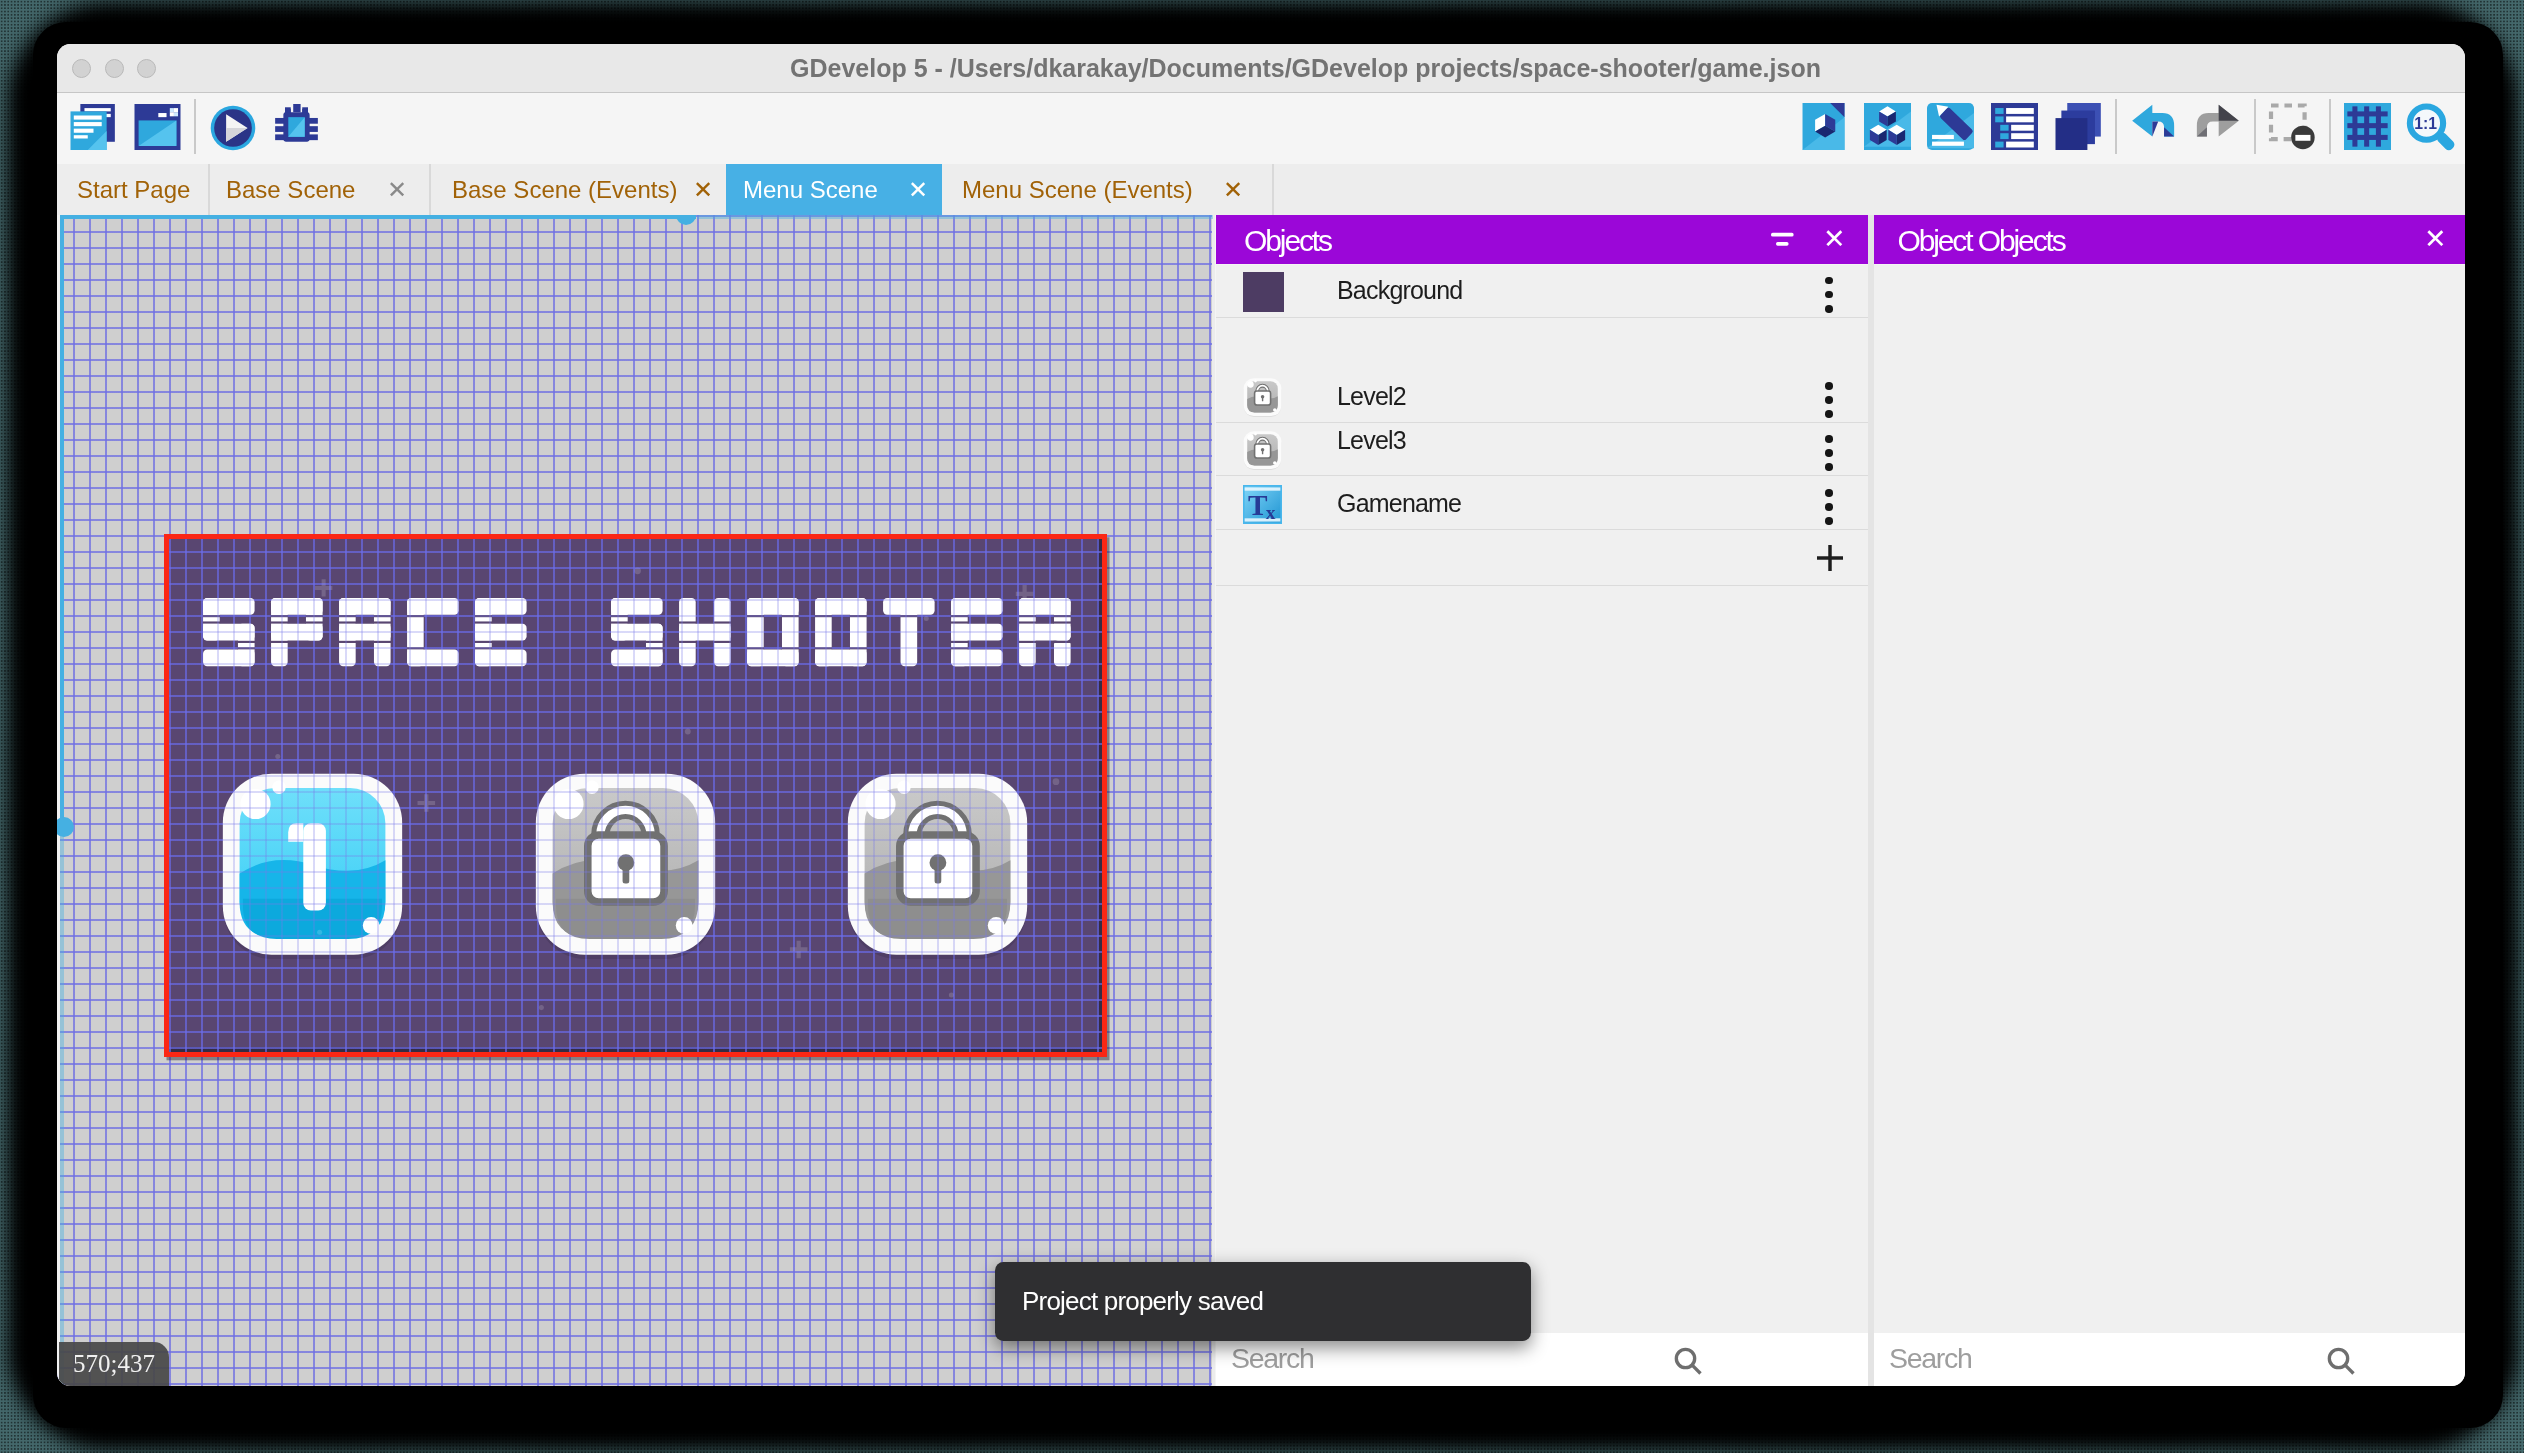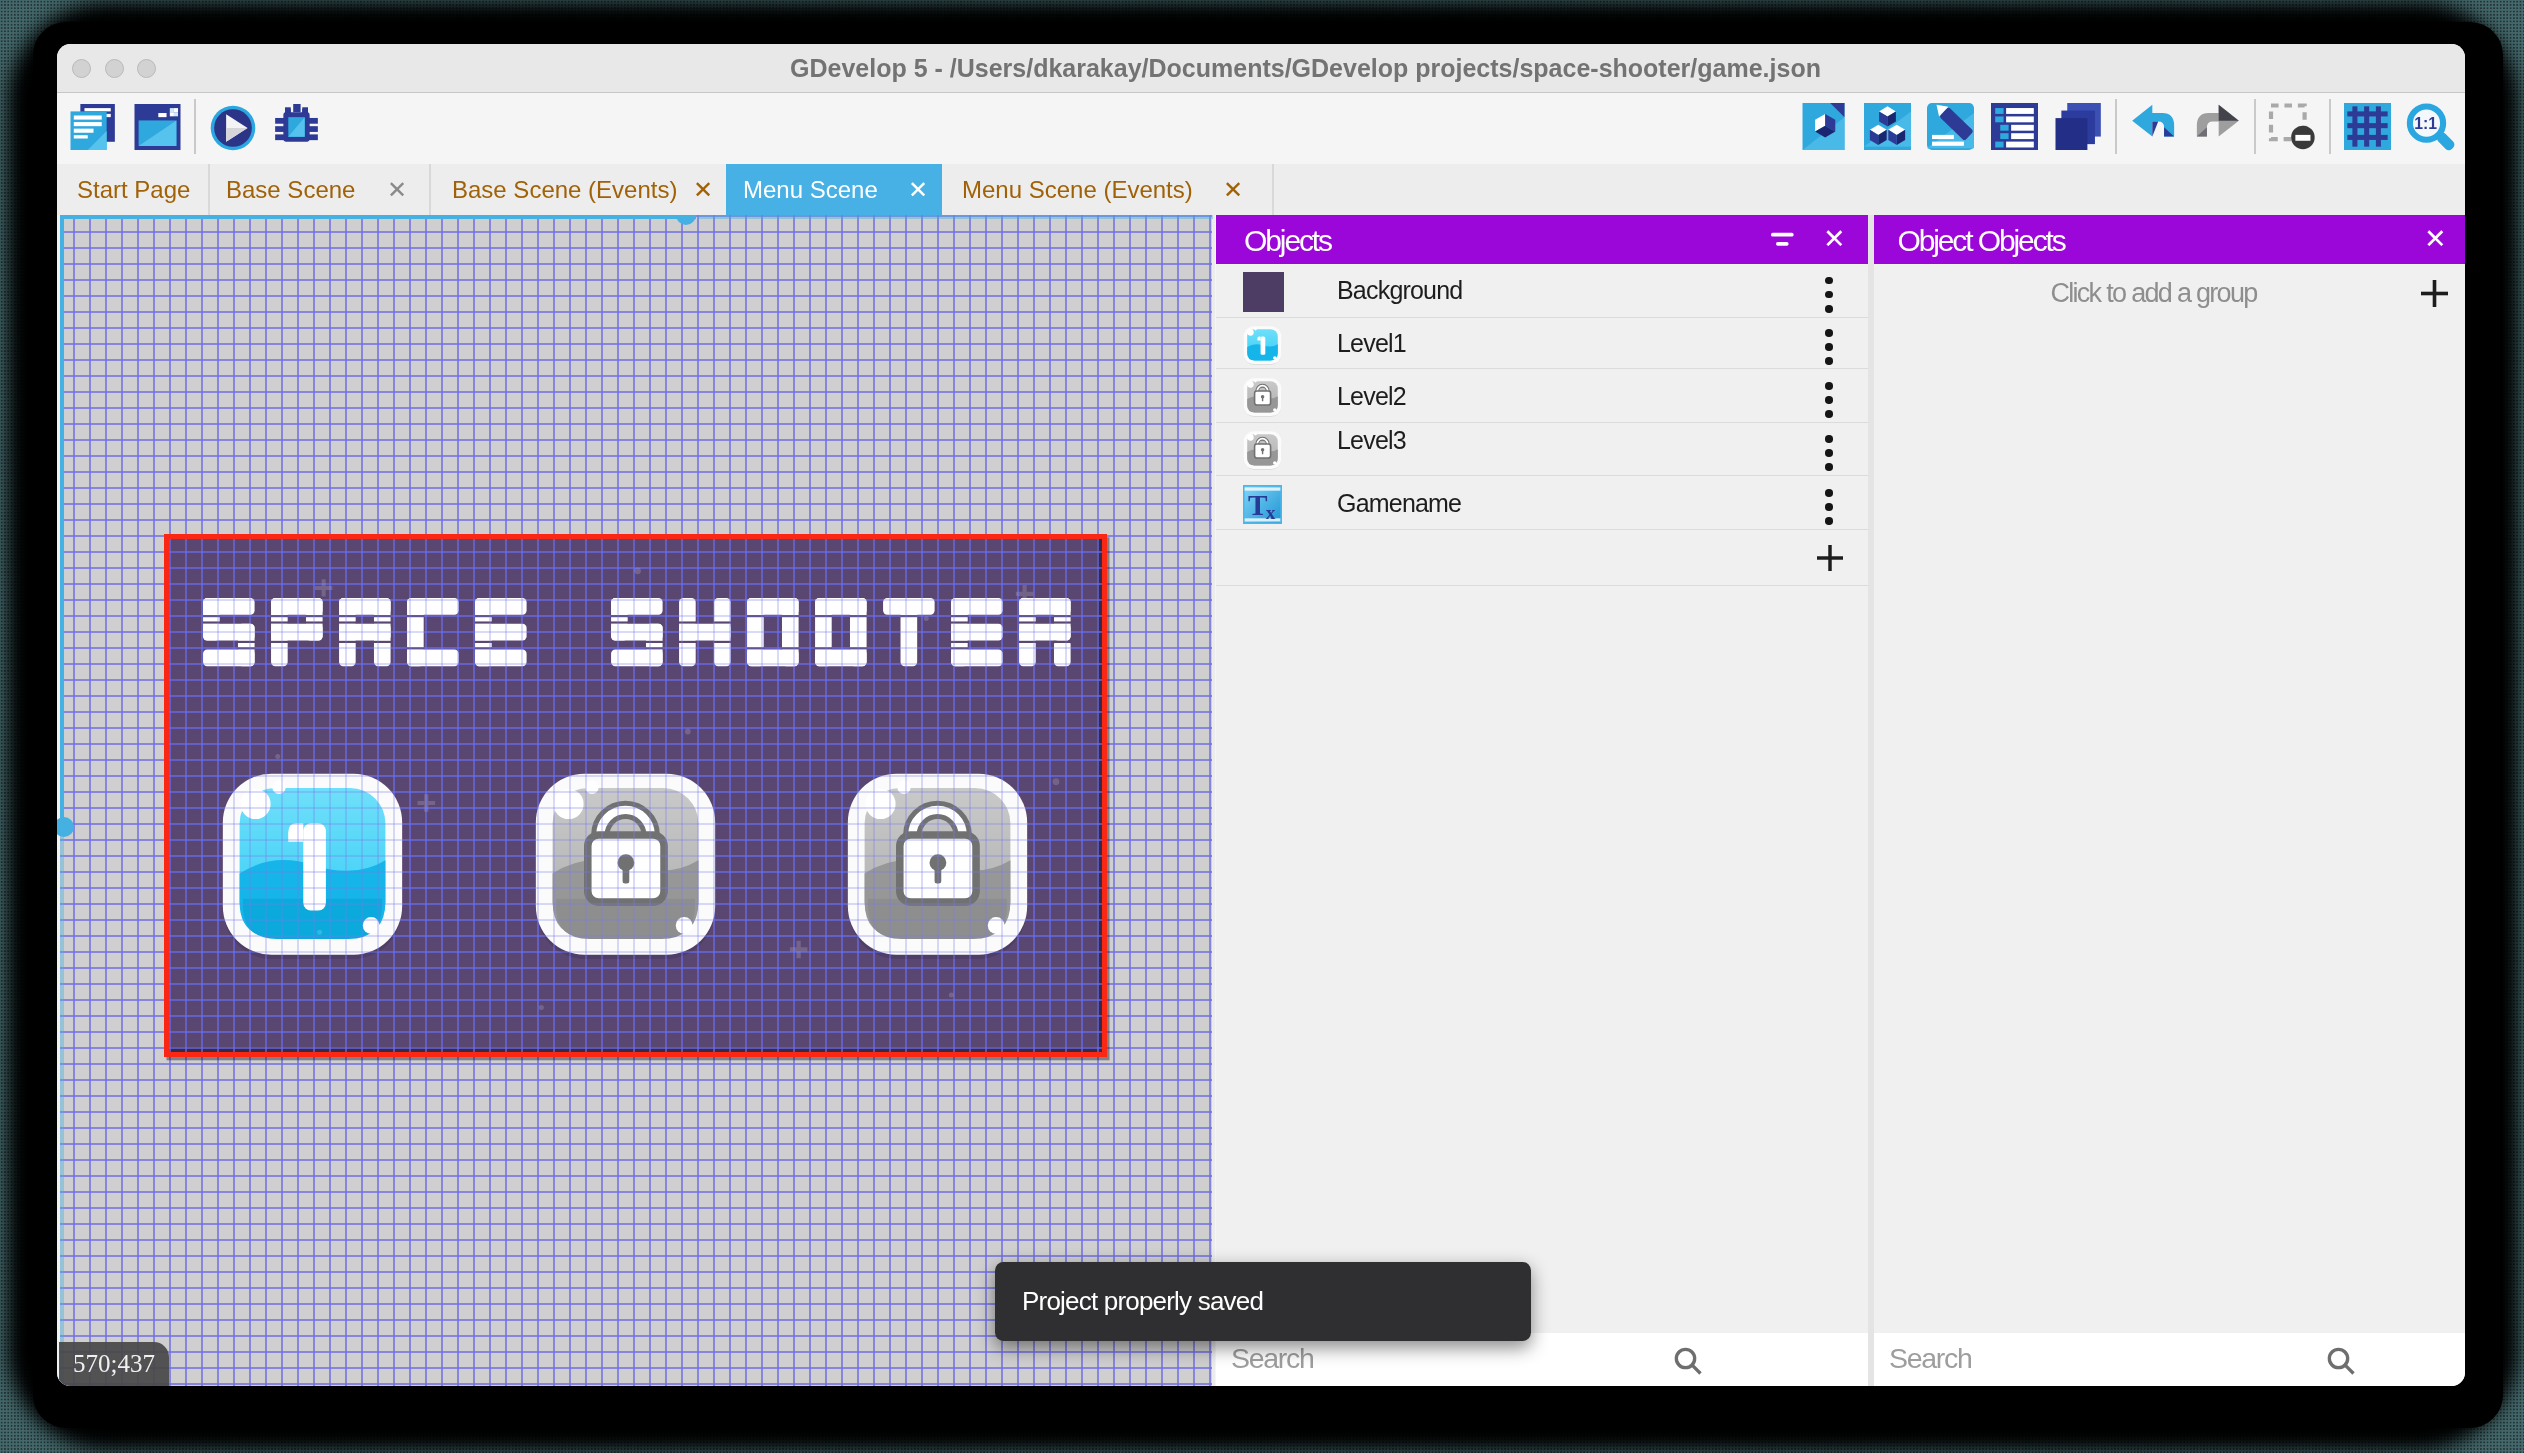--- a/index.html
+++ b/index.html
@@ -436,39 +436,20 @@
 
 <div class="row" style="top:265px;height:53px;">
   <div class="abs" style="left:27px;top:6.7px;width:41px;height:40px;background:#4d3c63;"></div>
   <div class="rowlabel" style="top:11px;">Background</div>
   <div class="dots" style="top:11.7px;">
         <div class="dot"></div>
         <div class="dot"></div>
         <div class="dot"></div>
       </div>
 </div>
-<div class="row" style="top:319px;height:50px;">
-      <svg class="mi" viewBox="0 0 216 222">
-  <rect x="2" y="8" width="212" height="214" rx="58" fill="#dedede"></rect>
-  <rect x="1" y="1" width="214" height="216" rx="58" fill="#fbfbfb"></rect>
-  <rect x="21" y="18" width="174" height="178" rx="42" fill="url(#bgrad)"></rect>
-  <path d="M21 120 q40 -26 88 -10 q50 16 86 -6 l0 50 q0 42 -42 42 l-90 0 q-42 0 -42 -42 z" fill="#16b5e9"></path>
-  <rect x="97" y="60" width="27" height="104" rx="9" fill="#fff"></rect>
-  <path d="M97 60 h-8 q-10 0 -10 11 v11 h18 z" fill="#fff"></path>
-  <circle cx="40" cy="37" r="18" fill="#fff"></circle>
-        <circle cx="68" cy="17" r="8" fill="#fff"></circle>
-  <circle cx="178" cy="182" r="10" fill="#fff"></circle>
-</svg>
-  <div class="rowlabel" style="top:10px;">Level1</div>
-  <div class="dots" style="top:10px;">
-        <div class="dot"></div>
-        <div class="dot"></div>
-        <div class="dot"></div>
-      </div>
-</div>
 <div class="row" style="top:371px;height:52px;">
       <svg class="mi" viewBox="0 0 216 222">
   <rect x="2" y="8" width="212" height="214" rx="58" fill="#dedede"></rect>
   <rect x="1" y="1" width="214" height="216" rx="58" fill="#fbfbfb"></rect>
   <rect x="21" y="18" width="174" height="178" rx="42" fill="url(#ggrad)"></rect>
   <path d="M21 120 q40 -26 88 -10 q50 16 86 -6 l0 50 q0 42 -42 42 l-90 0 q-42 0 -42 -42 z" fill="#979797"></path>
   <path d="M78 86 v-12 a30 30 0 0 1 60 0 v12" fill="none" stroke="#717171" stroke-width="22"></path>
   <path d="M78 86 v-12 a30 30 0 0 1 60 0 v12" fill="none" stroke="#ffffff" stroke-width="10"></path>
   <rect x="63" y="74" width="91" height="80" rx="13" fill="#fff" stroke="#717171" stroke-width="9"></rect>
   <circle cx="108.5" cy="107" r="10" fill="#717171"></circle>
@@ -522,27 +503,20 @@
         <div class="dot"></div>
       </div>
 </div>
 <div class="row" style="top:532px;height:54px;">
   <svg class="abs" style="left:601px;top:13.4px;width:26px;height:26px" viewBox="0 0 30 30" fill="#1d1d1d">
     <rect x="13" y="0" width="4" height="30"></rect>
         <rect x="0" y="13" width="30" height="4"></rect>
   </svg>
 </div>
 
-<div class="abs" style="left:1874px;top:265px;width:593px;height:55px;">
-  <div class="abs" style="left:0;width:559px;text-align:center;top:13.4px;font-size:27px;letter-spacing:-1.7px;color:#8e8e8e;">Click to add a group</div>
-  <svg class="abs" style="left:547px;top:15px;width:27px;height:27px" viewBox="0 0 30 30" fill="#1d1d1d">
-    <rect x="13" y="0" width="4" height="30"></rect>
-        <rect x="0" y="13" width="30" height="4"></rect>
-  </svg>
-</div>
 
 <div class="search" style="left:1216px;width:652px;"><span style="margin-left:15px;">Search</span></div>
 <svg class="abs" style="left:1673px;top:1346px;width:30px;height:30px" viewBox="0 0 36 36" stroke="#6e6e6e" stroke-width="4" fill="none">
   <circle cx="15" cy="15" r="11"></circle>
       <line x1="23" y1="23" x2="33" y2="33"></line>
 </svg>
 <div class="search" style="left:1874px;width:593px;border-bottom-right-radius:13.4px;"><span style="margin-left:15px;">Search</span></div>
 <svg class="abs" style="left:2326px;top:1346px;width:30px;height:30px" viewBox="0 0 36 36" stroke="#6e6e6e" stroke-width="4" fill="none">
   <circle cx="15" cy="15" r="11"></circle>
       <line x1="23" y1="23" x2="33" y2="33"></line>

